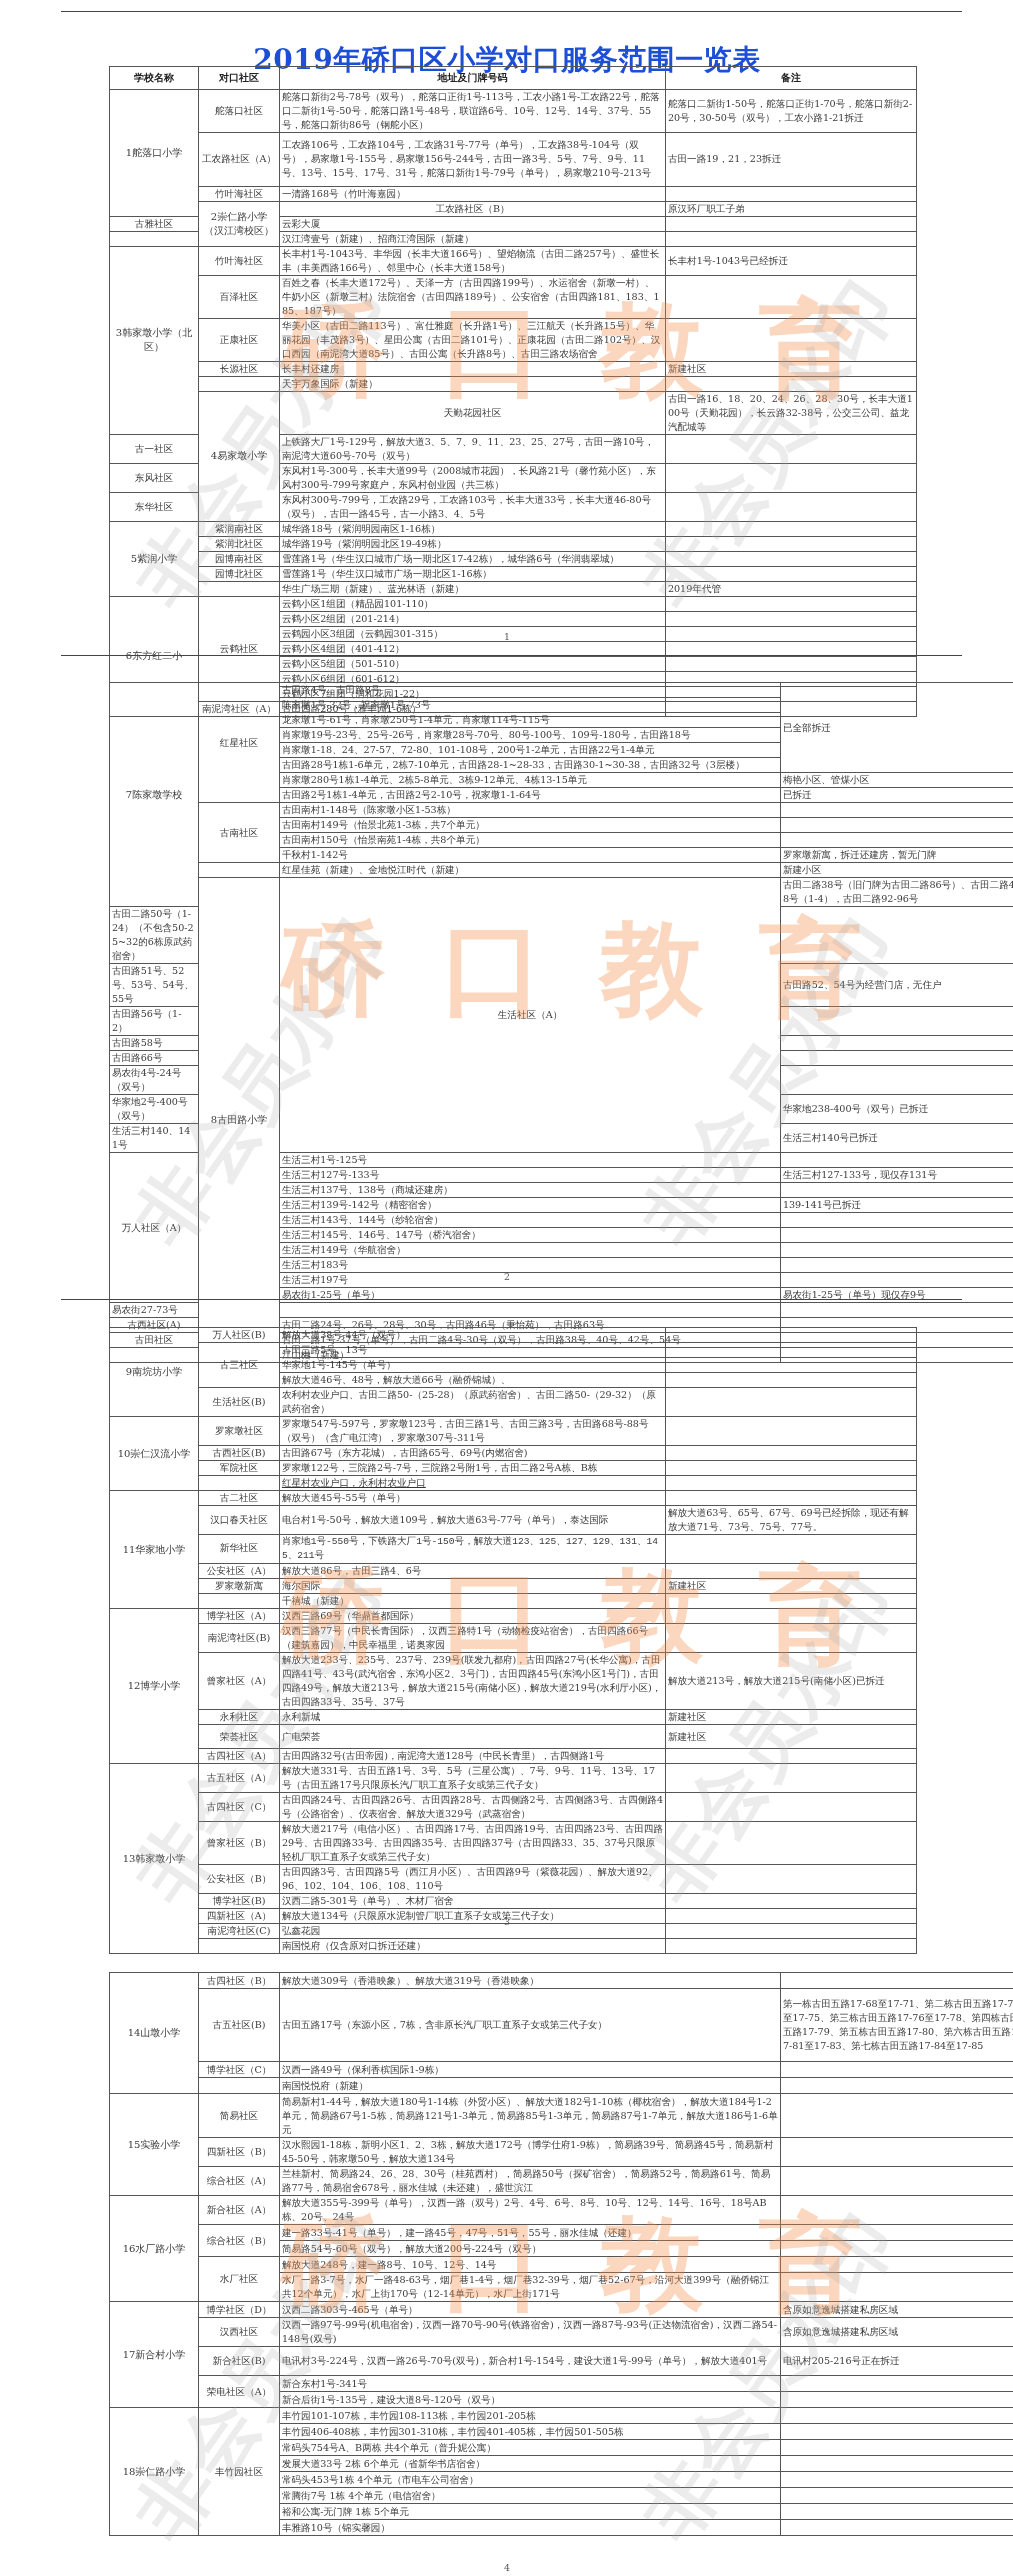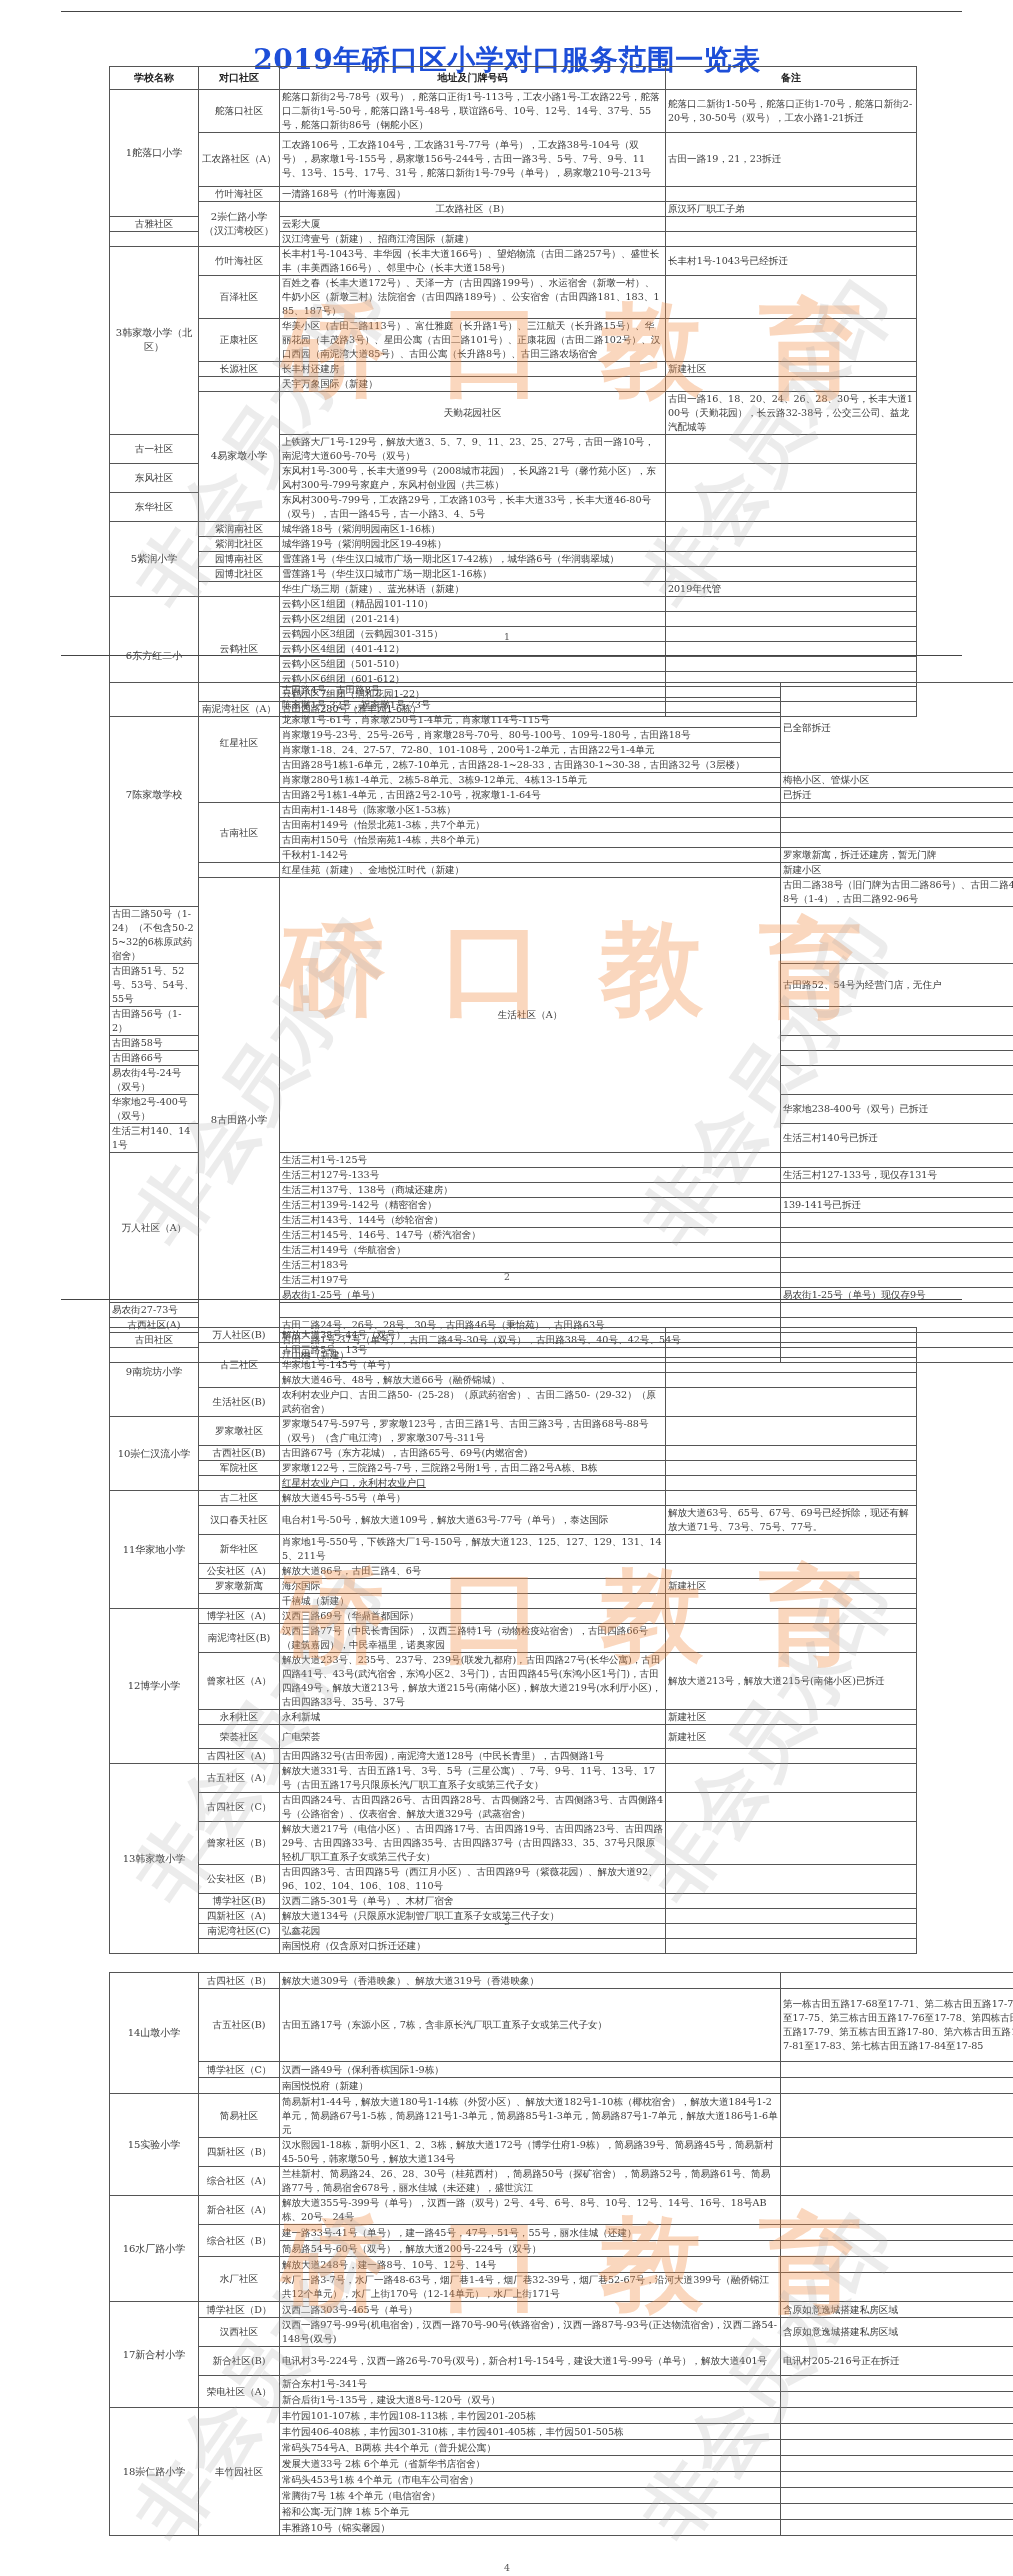--- a/index.html
+++ b/index.html
@@ -413,21 +413,21 @@
           <td class="school" rowspan="6">11华家地小学</td>
           <td class="comm">古二社区</td>
           <td class="addr">解放大道45号-55号（单号）</td>
           <td class="note"></td>
         </tr>
         <tr style="height: 28px;">
           <td class="comm">汉口春天社区</td>
           <td class="addr">电台村1号-50号，解放大道109号，解放大道63号-77号（单号），泰达国际</td>
           <td class="note">解放大道63号、65号、67号、69号已经拆除，现还有解放大道71号、73号、75号、77号。</td>
         </tr>
-        <tr style="height: 15px;">
+        <tr style="height: 15px; font-family: Liberation Mono, monospace;">
           <td class="comm">新华社区</td>
           <td class="addr">肖家地1号-550号，下铁路大厂1号-150号，解放大道123、125、127、129、131、145、211号</td>
           <td class="note"></td>
         </tr>
         <tr style="height: 15px;">
           <td class="comm">公安社区（A）</td>
           <td class="addr">解放大道86号，古田三路4、6号</td>
           <td class="note"></td>
         </tr>
         <tr style="height: 15px;">

